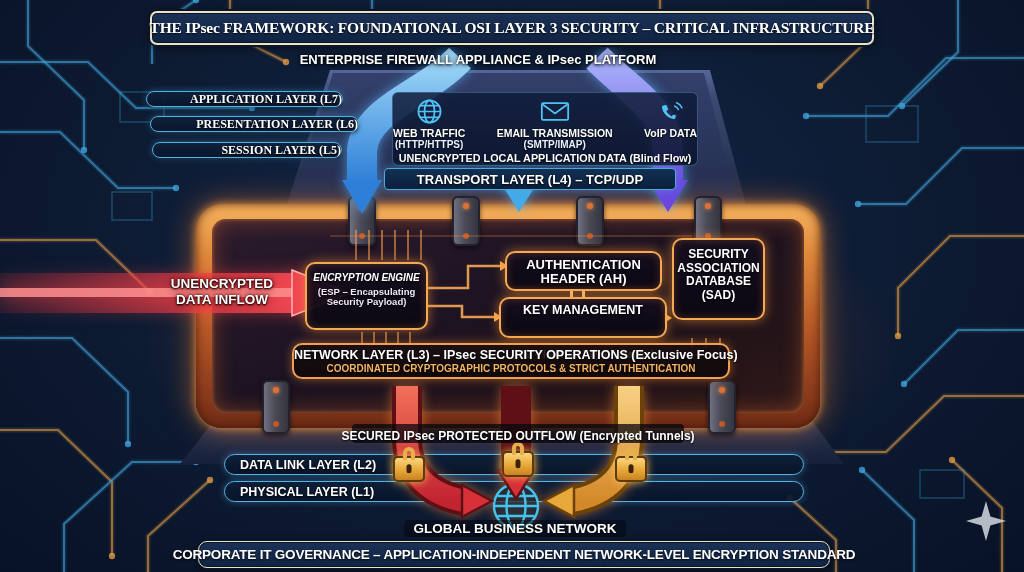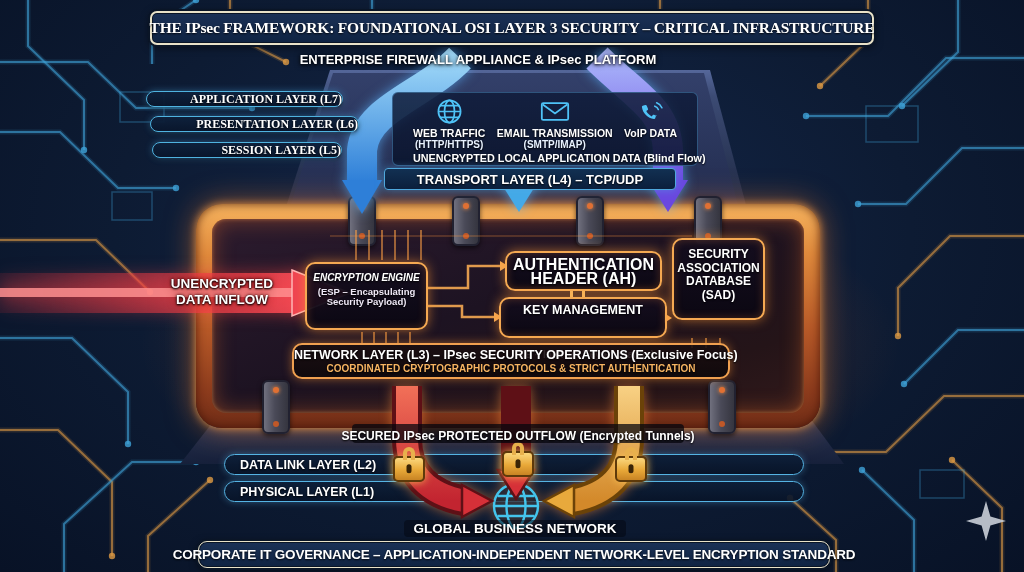--- a/index.html
+++ b/index.html
@@ -29,21 +29,21 @@
   .appliance{left:283px;top:70px;width:466px;height:146px;z-index:5;
     background:linear-gradient(180deg,#55679a 0%,#3c4b74 18%,#273352 70%,#202a48 100%);
     clip-path:polygon(47px 0,427px 0,466px 146px,0 146px);
     filter:drop-shadow(0 0 4px rgba(110,160,230,.45));}
   .appliance::before{content:"";position:absolute;inset:3px 5px;
     background:linear-gradient(180deg,#33406a,#222c4e);
     clip-path:polygon(45px 0,416px 0,452px 140px,0 140px);}
 
   .icon-panel{left:392px;top:92px;width:306px;height:74px;z-index:25;box-sizing:border-box;
     background:linear-gradient(180deg,rgba(16,28,58,.86),rgba(10,20,44,.86));
-    border:1px solid rgba(95,175,235,.4);border-radius:6px;padding:5px 20px 3px;}
+    border:1px solid rgba(95,175,235,.4);border-radius:6px;padding:5px 0 3px;}
   .traffic-row{display:flex;justify-content:space-between;align-items:flex-start;}
   .traffic-item{display:flex;flex-direction:column;align-items:center;}
   .traffic-item svg{display:block;}
   .t-title{color:#fff;font-size:10.5px;font-weight:700;margin-top:2px;white-space:nowrap;
     text-shadow:0 1px 2px #000;}
   .t-sub{color:#e8f2ff;font-size:10px;font-weight:700;white-space:nowrap;text-shadow:0 1px 2px #000;}
   .blind-note{margin-top:2px;text-align:center;color:#fff;font-size:10.8px;font-weight:700;
     white-space:nowrap;text-shadow:0 1px 2px #000;}
 
   .transport-bar{left:384px;top:168px;width:292px;height:22px;z-index:25;box-sizing:border-box;
@@ -95,21 +95,21 @@
   .module{box-sizing:border-box;z-index:35;text-align:center;border-radius:10px;
     background:linear-gradient(180deg,rgba(20,13,30,.94),rgba(10,7,18,.94));
     border:2.5px solid #f5a952;
     box-shadow:0 0 12px rgba(255,150,50,.6),inset 0 0 8px rgba(255,140,60,.25);}
   .m-title{color:#fff;font-weight:700;text-shadow:0 1px 2px #000;}
   .m-sub{color:#efe9f6;font-weight:700;text-shadow:0 1px 2px #000;margin-top:32px;}
   .mod-esp{left:305px;top:262px;width:123px;height:68px;padding-top:7px;}
   .mod-esp .m-title{font-size:10px;line-height:13.5px;font-style:italic;}
   .mod-esp .m-sub{font-size:9.5px;line-height:10.5px;margin-top:2px;}
   .mod-ah{left:505px;top:251px;width:157px;height:40px;padding-top:5px;}
-  .mod-ah .m-title{font-size:16px;line-height:14px;}
+  .mod-ah .m-title{font-size:13px;line-height:14px;}
   .mod-key{left:499px;top:297px;width:168px;height:41px;padding-top:4px;}
   .mod-key .m-title{font-size:12.5px;line-height:14px;}
   .mod-key .m-sub{font-size:10px;line-height:11px;}
   .mod-sad{left:672px;top:238px;width:93px;height:82px;padding-top:8px;}
   .mod-sad .m-title{font-size:12px;line-height:13.5px;}
 
   .net-banner{left:292px;top:343px;width:438px;height:36px;z-index:35;box-sizing:border-box;
     text-align:center;padding-top:3px;border-radius:10px;
     background:linear-gradient(180deg,rgba(26,14,16,.88),rgba(14,8,10,.88));
     border:2px solid #f0a050;box-shadow:0 0 10px rgba(255,150,50,.5);}

